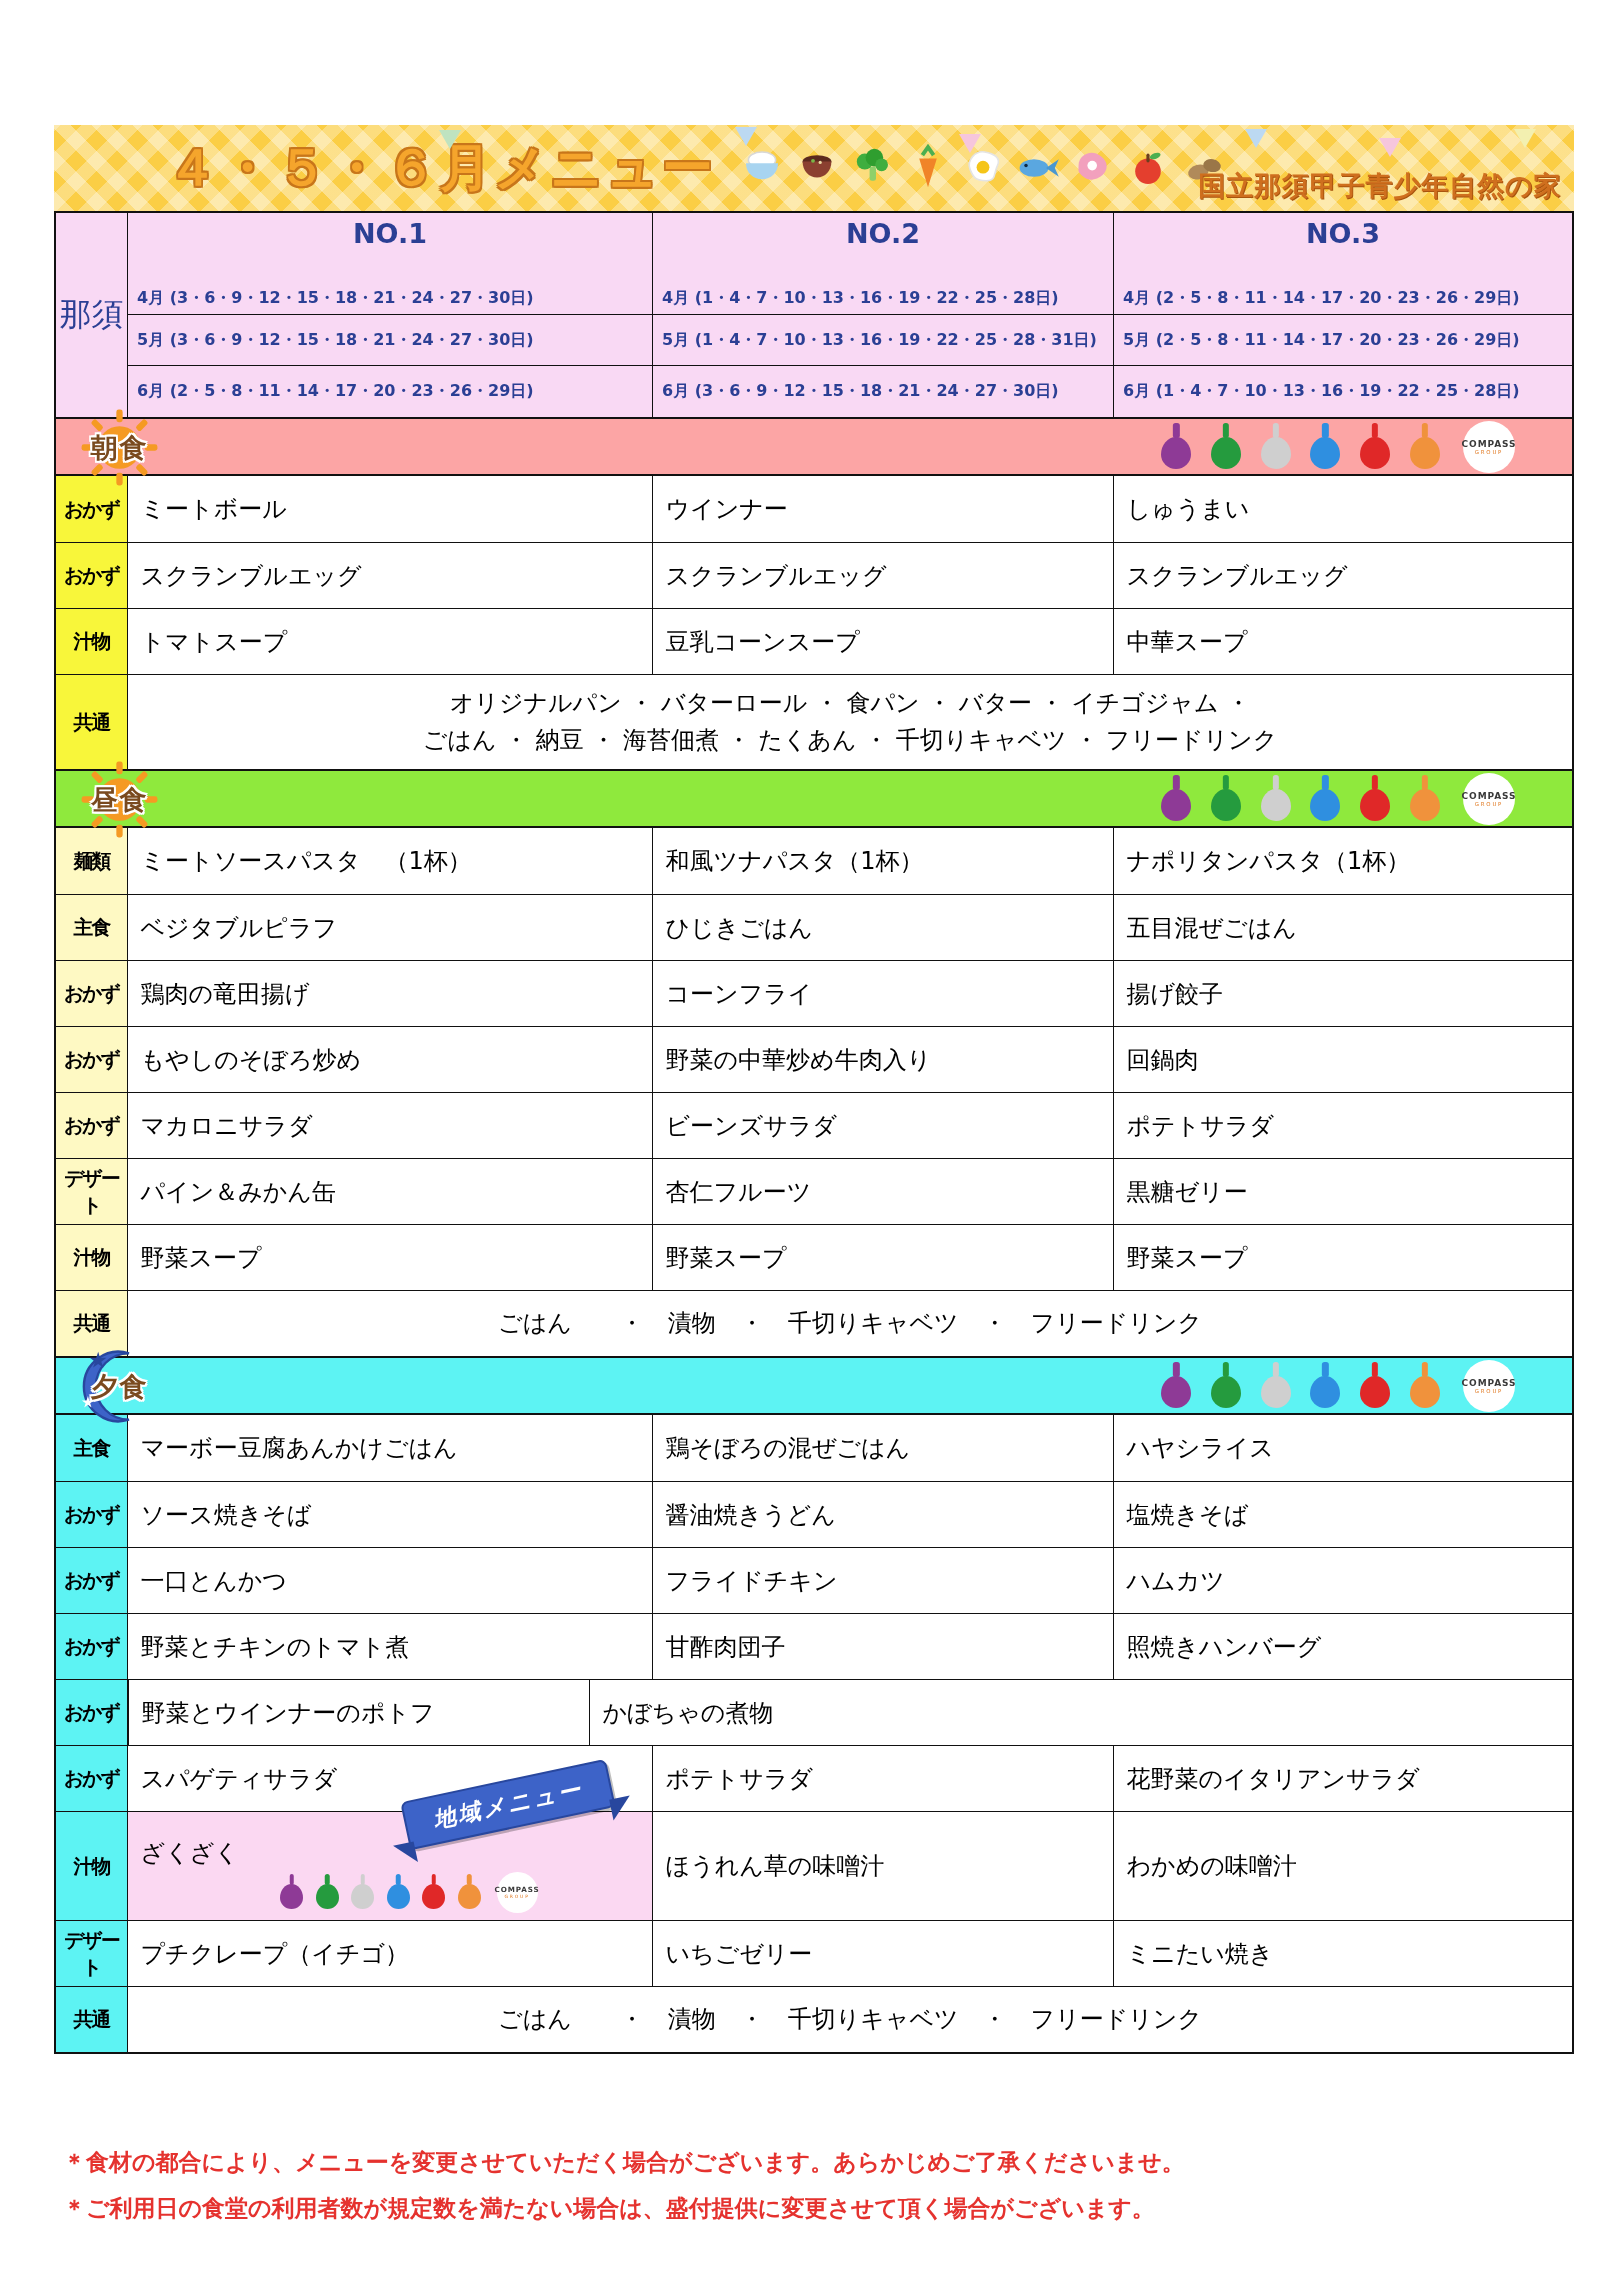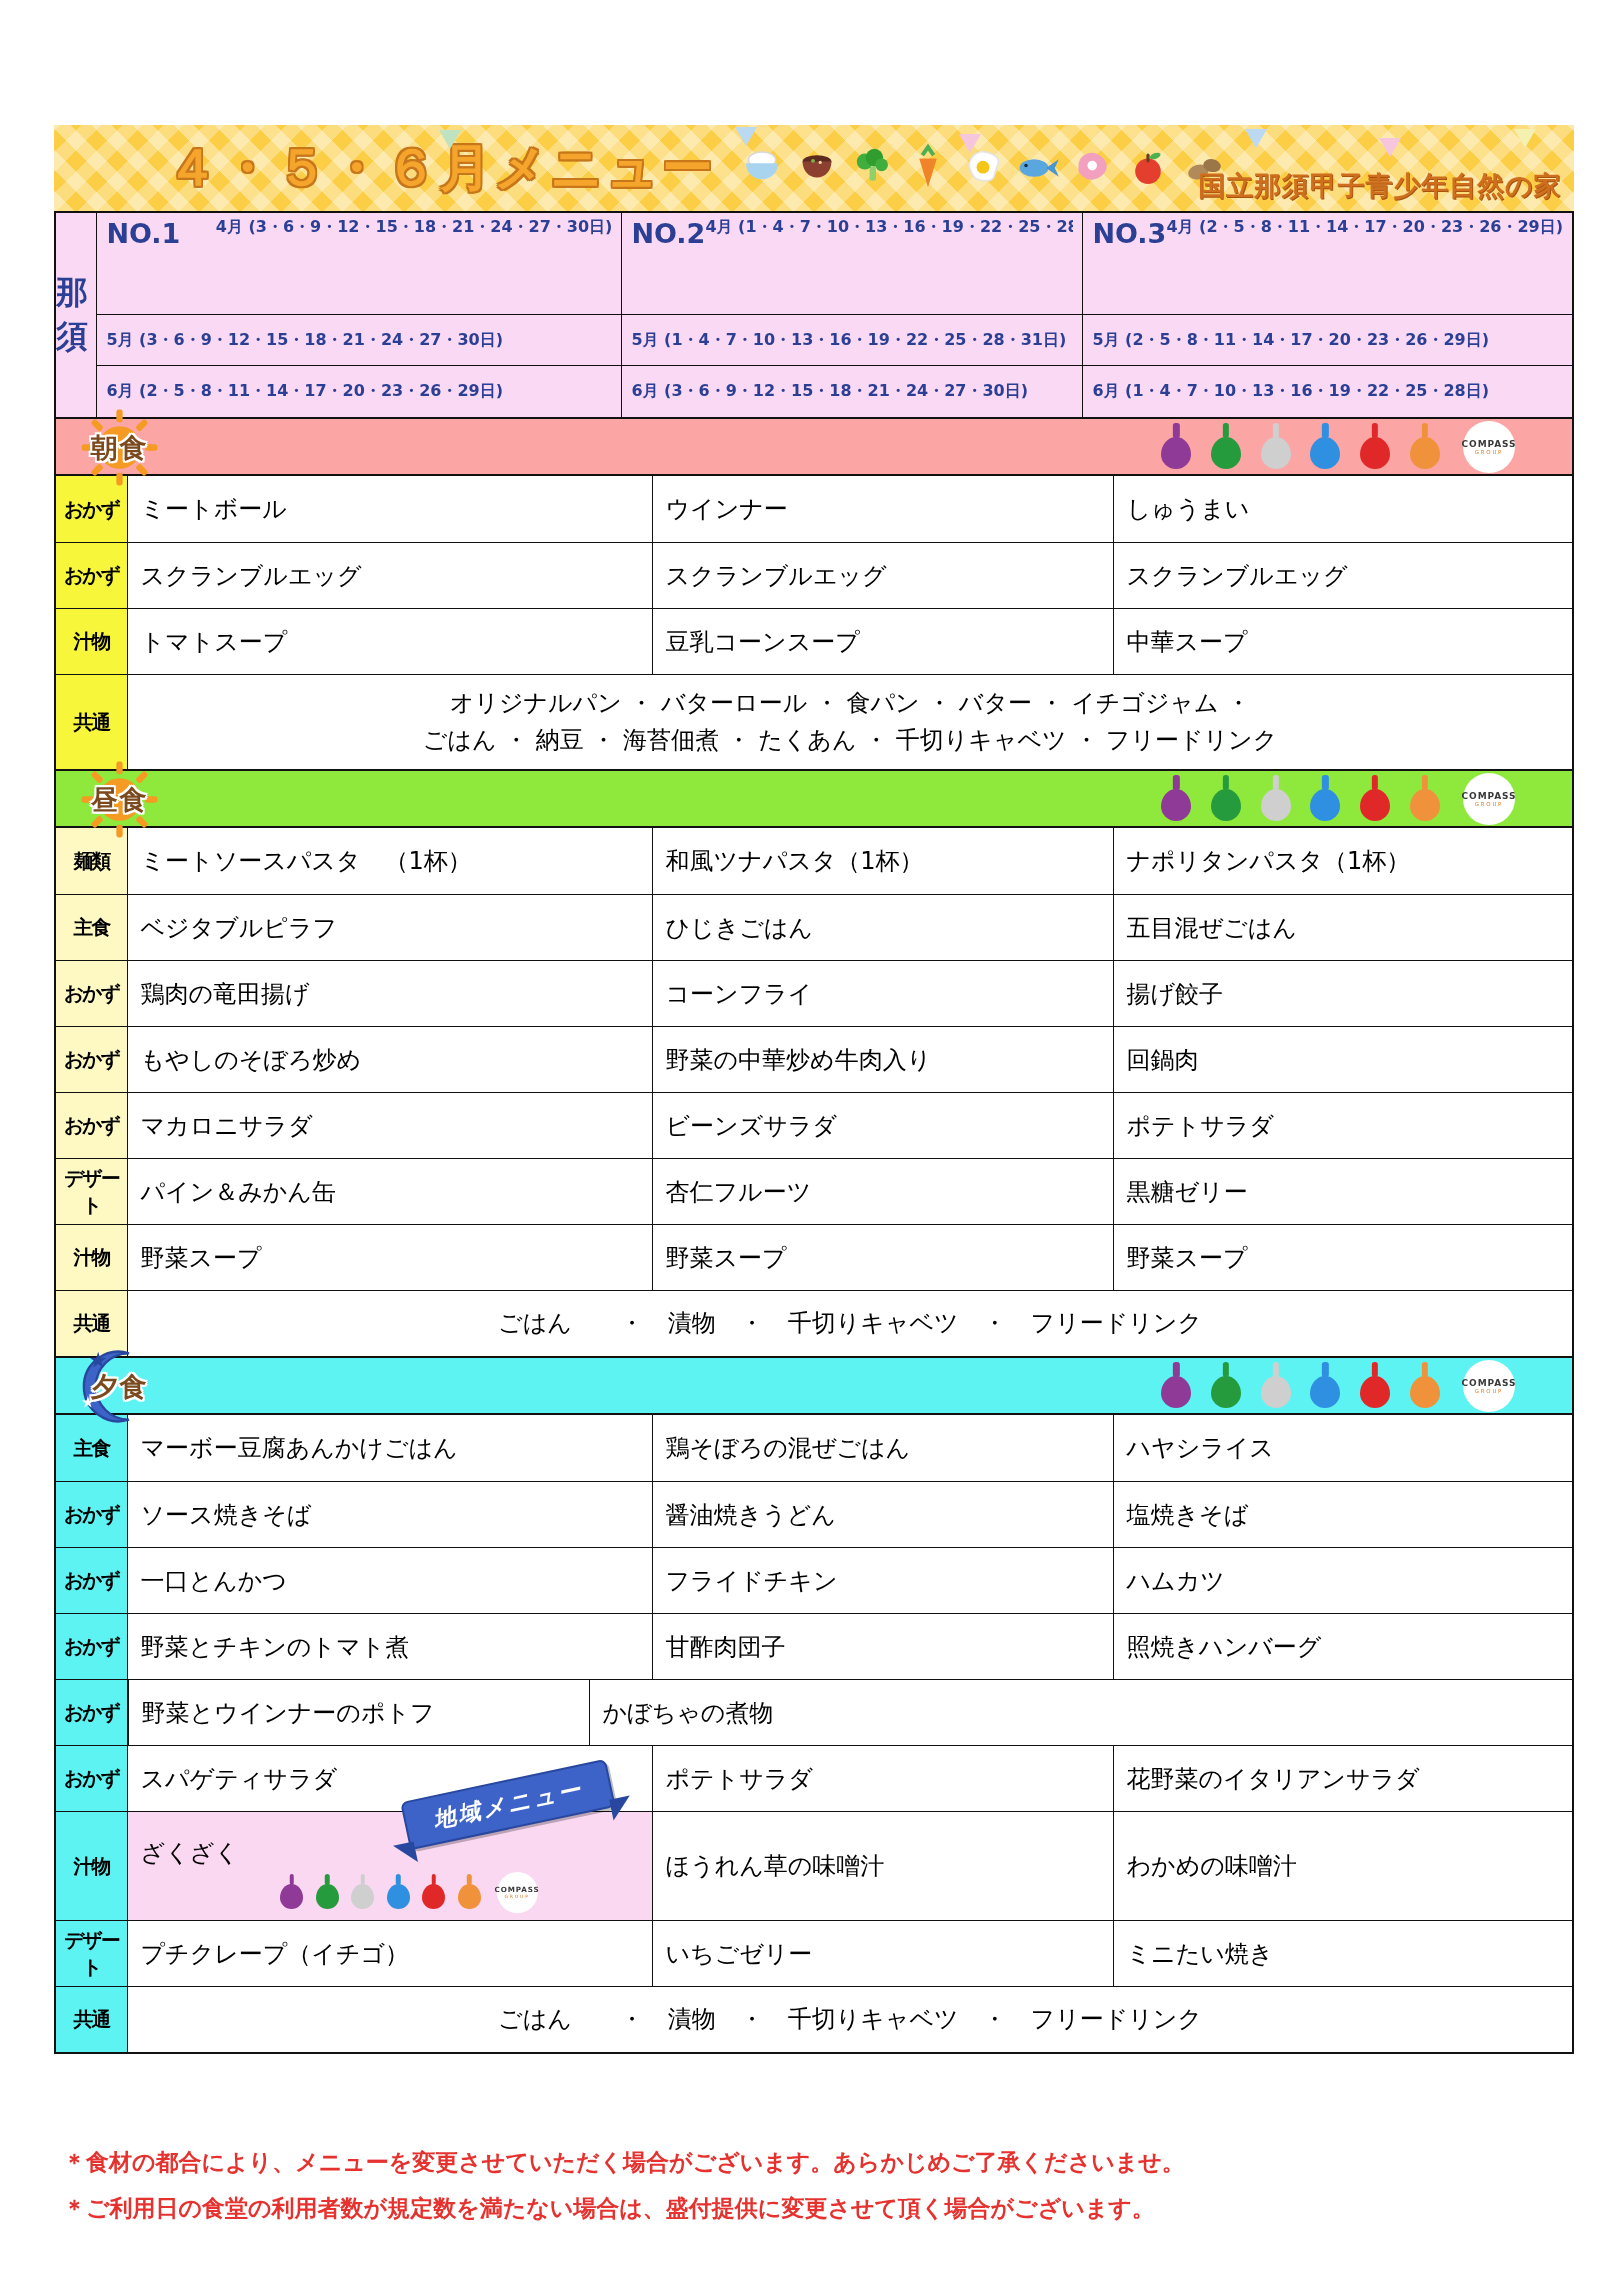--- a/index.html
+++ b/index.html
@@ -34,26 +34,26 @@
   .flag.f3{left:905px;top:9px;border-top-color:#f6c6dc;}
   .flag.f4{left:1191px;top:3.6px;border-top-color:#bcd9f2;}
   .flag.f5{left:1325px;top:12.5px;border-top-color:#f6c6dc;}
   .flag.f6{left:1460px;top:3.6px;border-top-color:#f3f0b0;}
 
   
   .menu-table { position:absolute; left:54px; top:211px; width:1520px; border:2.7px solid #111; background:#fff; }
 
   .thead { display:flex; background:#f9d9f4; }
   .region { width:72px; border-right:1.8px solid #111; display:flex; align-items:center; justify-content:center;
-            font-size:32px; font-weight:bold; color:#2b3f94; }
+            font-size:32px; font-weight:normal; color:#2b3f94; }
   .hcols { flex:1; display:flex; }
   .hcol { border-left:1.8px solid #111; }
   .hcol:first-child { border-left:none; }
   .hcol.w1 { width:524px; } .hcol.w2 { width:461px; } .hcol.w3 { flex:1; }
-  .hgroup { height:102px; border-bottom:1.8px solid #111; padding:3.6px 9px 5.4px 9px; display:flex; flex-direction:row; justify-content:space-between; }
+  .hgroup { height:102px; border-bottom:1.8px solid #111; padding:3.6px 9px 5.4px 9px; display:flex; flex-direction:column; justify-content:space-between; }
   .no-label { text-align:center; font-size:27px; font-weight:bold; color:#2b3f94; padding-top:1.8px; }
   .hdate, .hrow { font-size:16px; font-weight:bold; color:#2b3f94; white-space:nowrap; overflow:hidden; }
   .hrow { height:51px; display:flex; align-items:center; padding:0 9px; }
   .hrow.mid { border-bottom:1.8px solid #111; }
 
   
   .sbanner { position:relative; height:59px; border-top:2.7px solid #111; border-bottom:2.7px solid #111; }
   .sbanner.yellow { background:#fca5a5; }
   .sbanner.green  { background:#8fe93d; }
   .sbanner.cyan   { background:#5df3f3; }

